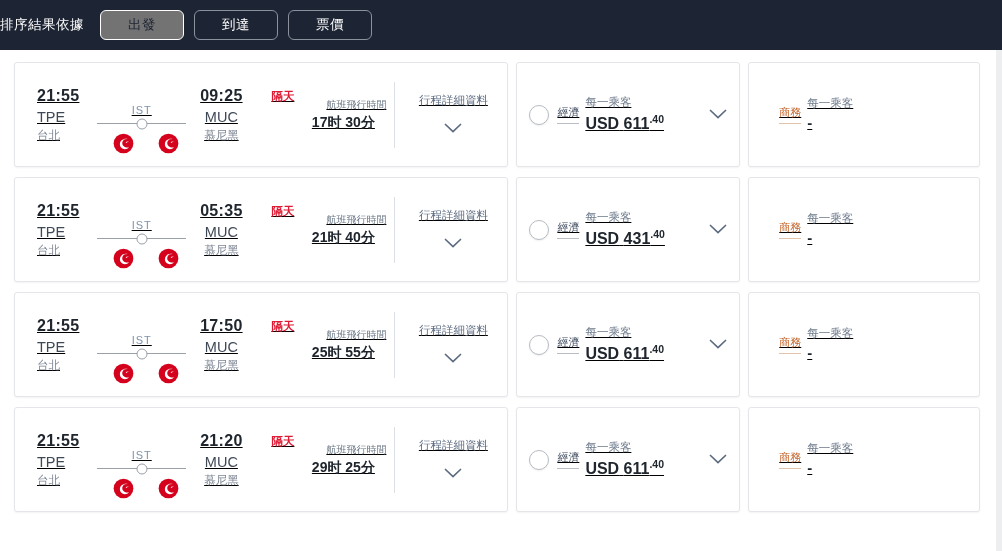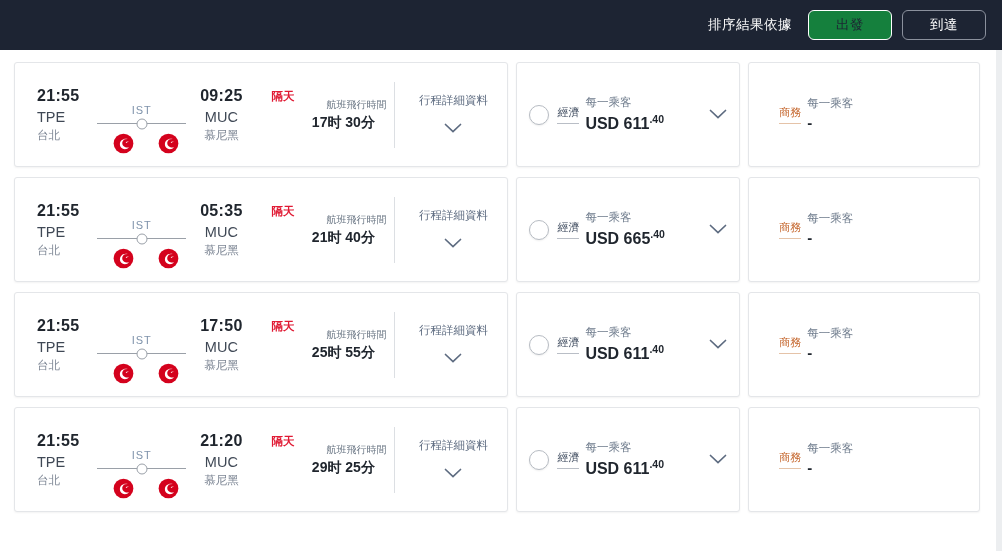--- a/index.html
+++ b/index.html
@@ -9,21 +9,20 @@
     background: #ffffff;
     overflow: hidden;
   }
 
   
   .sortbar {
     height: 50px;
     background: #1d2433;
     display: flex;
     align-items: center;
-    justify-content: flex-end;
     padding-right: 16px;
     gap: 10px;
   }
   .sortbar-label {
     color: #ffffff;
     font-size: 13.5px;
     letter-spacing: .5px;
     margin-right: 6px;
     white-space: nowrap;
   }
@@ -35,41 +34,42 @@
     background: transparent;
     color: #ffffff;
     font-size: 13.5px;
     font-family: inherit;
     letter-spacing: .5px;
     padding: 0 14px;
     cursor: pointer;
     display: flex; align-items: center; justify-content: center;
   }
   .sort-btn.active {
-    background: #15803d;
+    background: #737373;
     color: #1d2433;
     border-color: #ffffff;
   }
 
   
   .results-area {
     background: #ffffff;
     padding: 0;
     height: 501px;
     position: relative;
   }
   .scroll-strip {
     position: absolute;
     top: 0; right: 0;
     width: 6px; height: 100%;
     background: #eceef0;
   }
   .results-inner {
     padding: 12px 16px 10px 14px;
     width: 996px;
+    text-decoration: underline;
   }
 
   .flight-row {
     display: flex;
     gap: 8px;
     margin-bottom: 10px;
     height: 105px;
   }
   .flight-row:last-child { margin-bottom: 0; }
 
@@ -217,20 +217,21 @@
     padding-left: 18px;
   }
 </style>
 </head>
 <body>
 
 <div class="sortbar">
   <span class="sortbar-label">排序結果依據</span>
   <button class="sort-btn active">出發</button>
   <button class="sort-btn">到達</button>
+  <button class="sort-btn">票價</button>
 </div>
 
 <div class="results-area">
   <div class="scroll-strip"></div>
   <div class="results-inner" id="rows">
   <div class="flight-row">
 
     <div class="card itinerary">
       <div class="endpoint">
         <div class="ep-time">21:55</div>
@@ -369,21 +370,21 @@
           </svg>
         </span>
       </div>
     </div>
 
     <div class="card fare economy">
       <div class="radio"></div>
       <div class="cabin eco">經濟</div>
       <div class="fare-body">
         <div class="fare-per">每一乘客</div>
-        <div class="fare-price"><span>USD</span>&nbsp;<span>665</span><span class="cents">.40</span></div>
+        <div class="fare-price"><span>USD</span>&nbsp;<span>431</span><span class="cents">.40</span></div>
       </div>
       <span class="fare-chev">
         <svg width="18" height="11" viewBox="0 0 18 11">
           <path d="M1.5 1.5 L9 8.5 L16.5 1.5" fill="none" stroke="#5d6b80" stroke-width="1.7" stroke-linecap="round"></path>
         </svg>
       </span>
     </div>
 
     <div class="card fare business">
       <div class="biz-inner">

